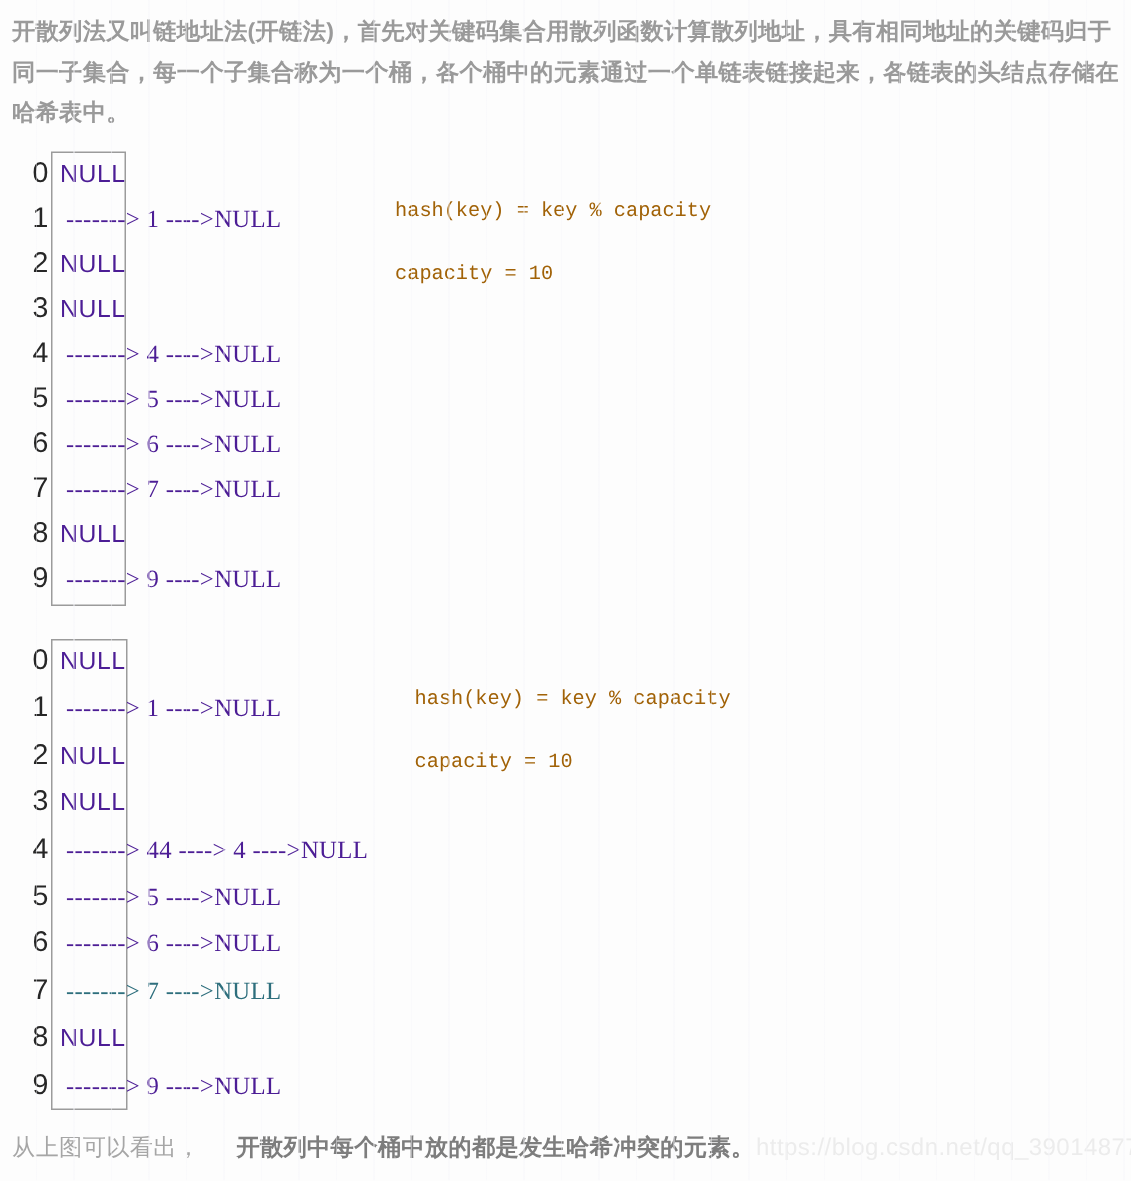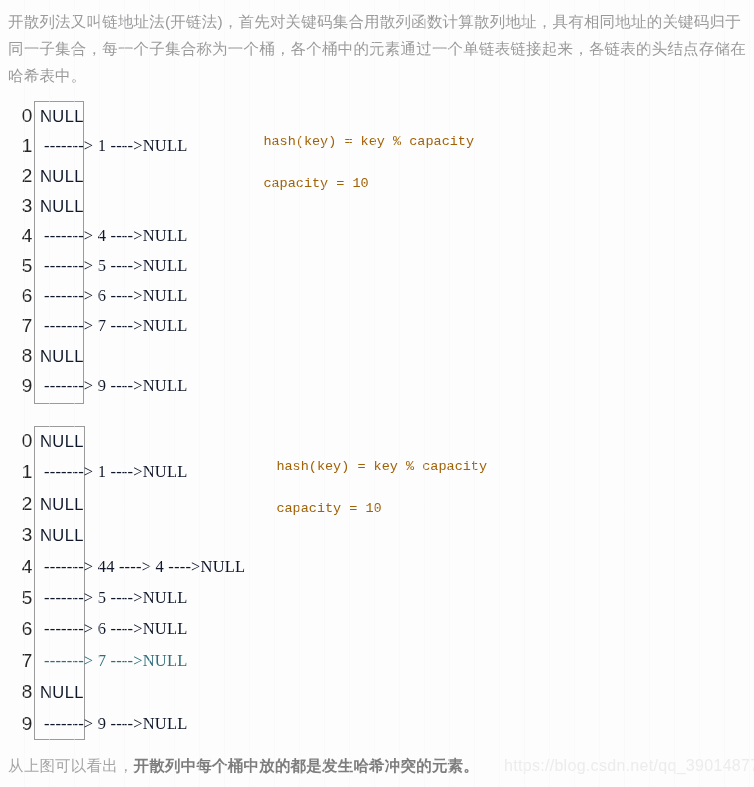--- a/index.html
+++ b/index.html
@@ -13,21 +13,21 @@
     background: #fdfdfd;
     font-family: "Liberation Sans", sans-serif;
     position: relative;
     overflow: hidden;
     color: #2b2b2b;
   }
 
   
   .para {
     position: absolute;
-    font-weight: normal;
+    font-weight: bold;
     color: #9a9a9a;
     font-size: 15.5px;
     line-height: 27px;
     letter-spacing: 0.2px;
   }
   #intro-paragraph {
     left: 8px;
     top: 8px;
     width: 740px;
   }
@@ -37,20 +37,21 @@
     width: 740px;
     font-weight: normal;
   }
   #outro-paragraph .lead {
     color: #a6a6a6;
     font-weight: normal;
   }
   #outro-paragraph .emph {
     color: #7d7d7d;
     font-weight: bold;
+    margin-left: 24px;
   }
 
   
   #watermark {
     position: absolute;
     left: 504px;
     top: 757px;
     font-size: 16px;
     color: #ececec;
     font-family: "Liberation Sans", sans-serif;
@@ -89,21 +90,21 @@
     font-size: 19px;
     line-height: 30px;
     color: #262626;
     font-family: "Liberation Sans", sans-serif;
   }
 
   .row-content {
     position: absolute;
     font-size: 16.5px;
     line-height: 30px;
-    color: #0f172a;
+    color: #4c1d95;
     white-space: pre;
     font-family: "Liberation Sans", sans-serif;
   }
   .row-content.null-only {
     left: 40px;
     letter-spacing: 0.4px;
   }
   .row-content.chain {
     left: 44px;
     letter-spacing: 0.2px;

